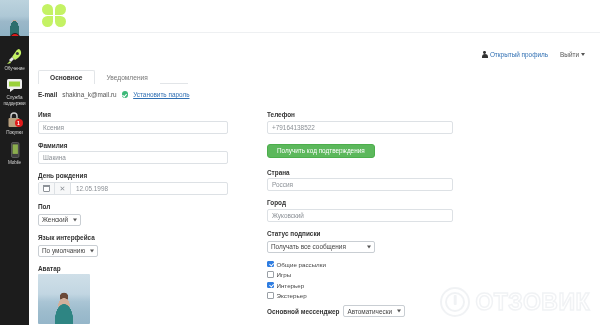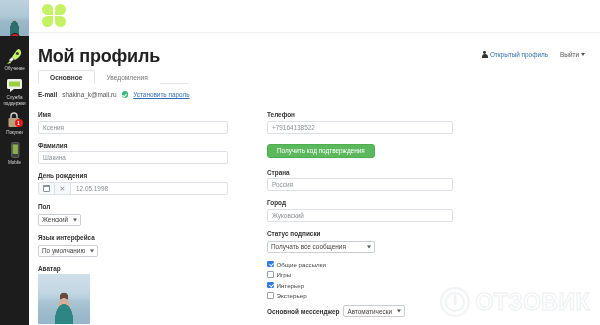--- a/index.html
+++ b/index.html
@@ -274,21 +274,20 @@
   <div id="logo">
     <div class="petal p-tl"></div>
     <div class="petal p-tr"></div>
     <div class="petal p-bl"></div>
     <div class="petal p-br"></div>
   </div>
 </div>
 
 <div id="page">
 
-  <div id="page-title">Мой профиль</div>
 
   <div id="header-links">
     <a class="hdr-link">
       <span class="person-ico"></span>
       <span>Открытый профиль</span>
     </a>
     <a class="hdr-link muted">
       <span>Выйти</span>
       <span class="caret"></span>
     </a>

